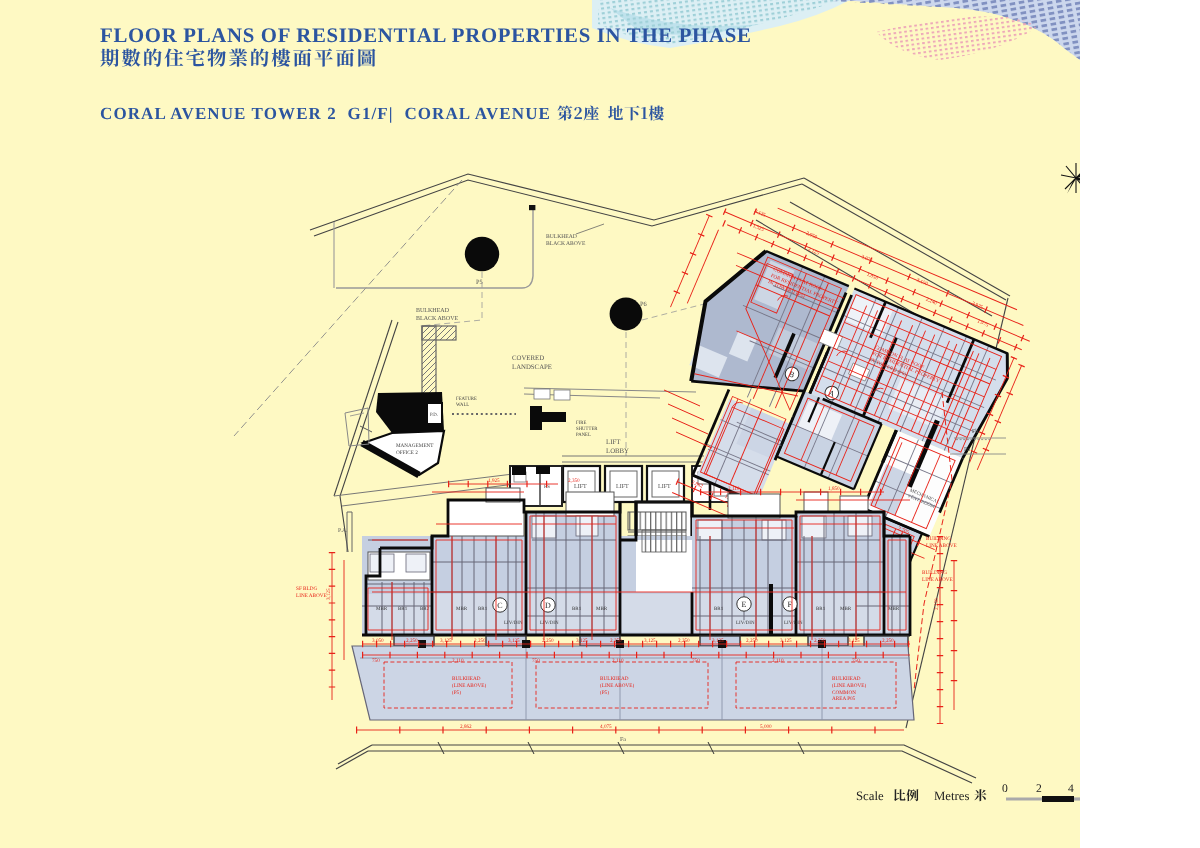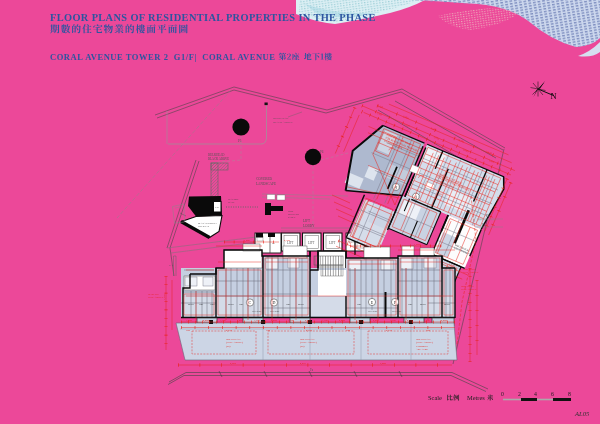--- a/index.html
+++ b/index.html
@@ -1,16 +1,16 @@
 <!DOCTYPE html>
 <html><head>
 <meta charset="utf-8">
 <style>
   html,body{margin:0;padding:0;background:#fff;}
-  #page{position:relative;width:600px;height:424px;overflow:hidden;background:#ec4899;
+  #page{position:relative;width:540px;height:424px;overflow:hidden;background:#fef9c3;
         font-family:"Liberation Serif", serif;}
   svg{position:absolute;top:0;left:0;}
 </style>
 </head>
 <body>
 <div id="page">
 <svg width="600" height="424" viewBox="0 0 600 424">
 <defs>
 
   <pattern id="dash" width="4.6" height="2.7" patternUnits="userSpaceOnUse" patternTransform="rotate(-10)">

